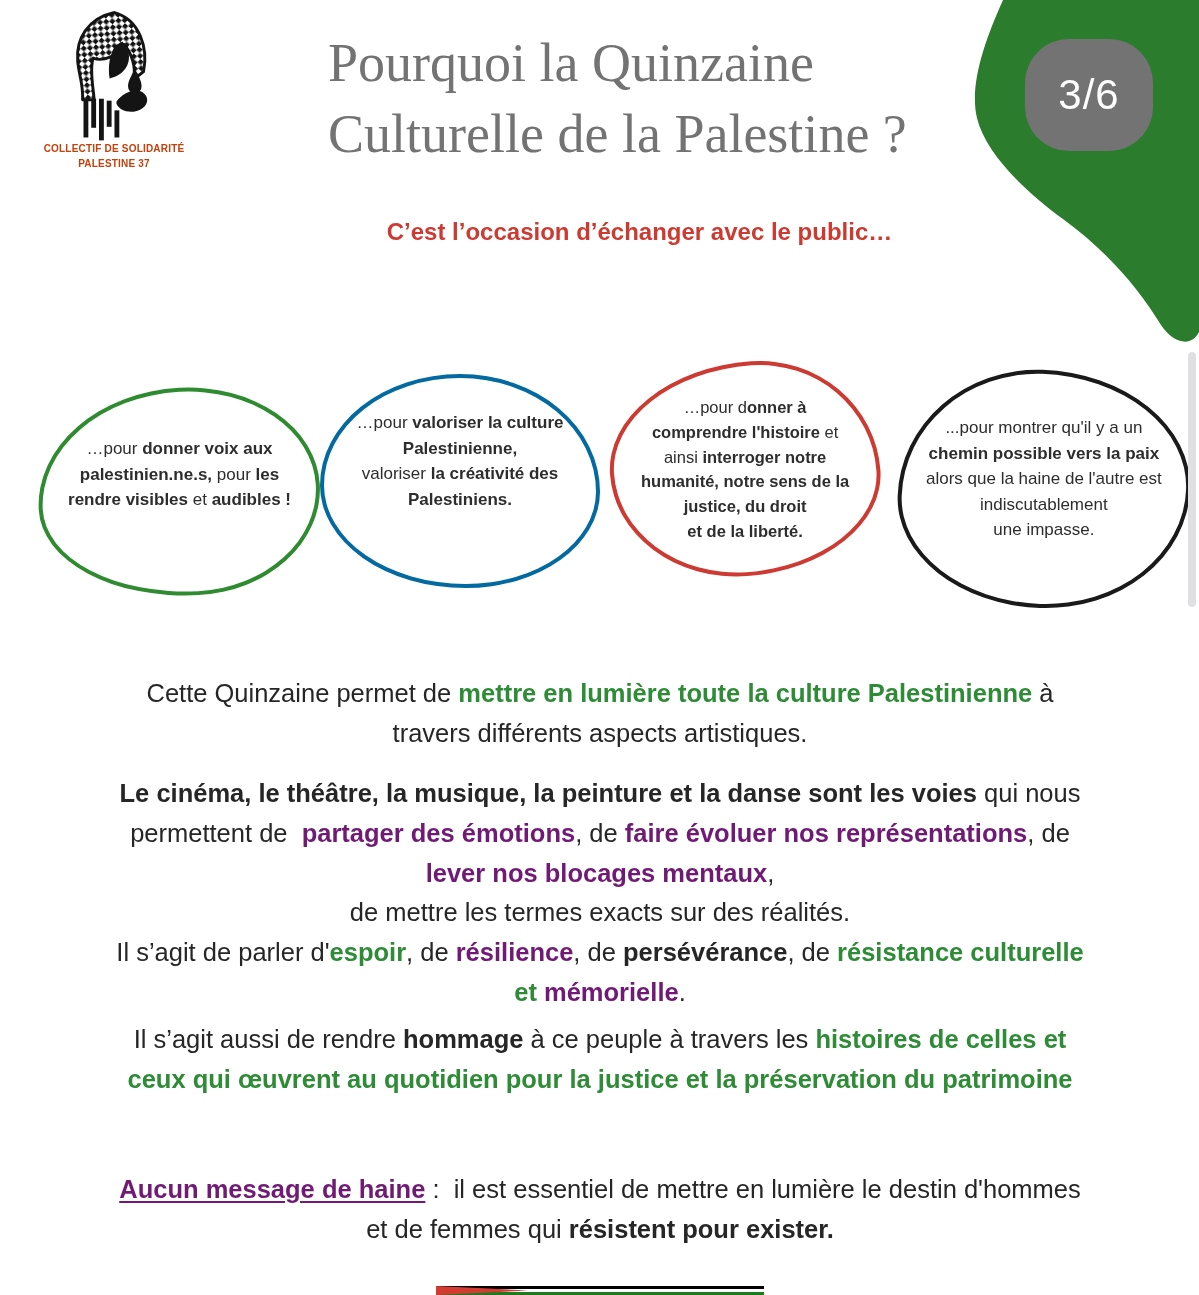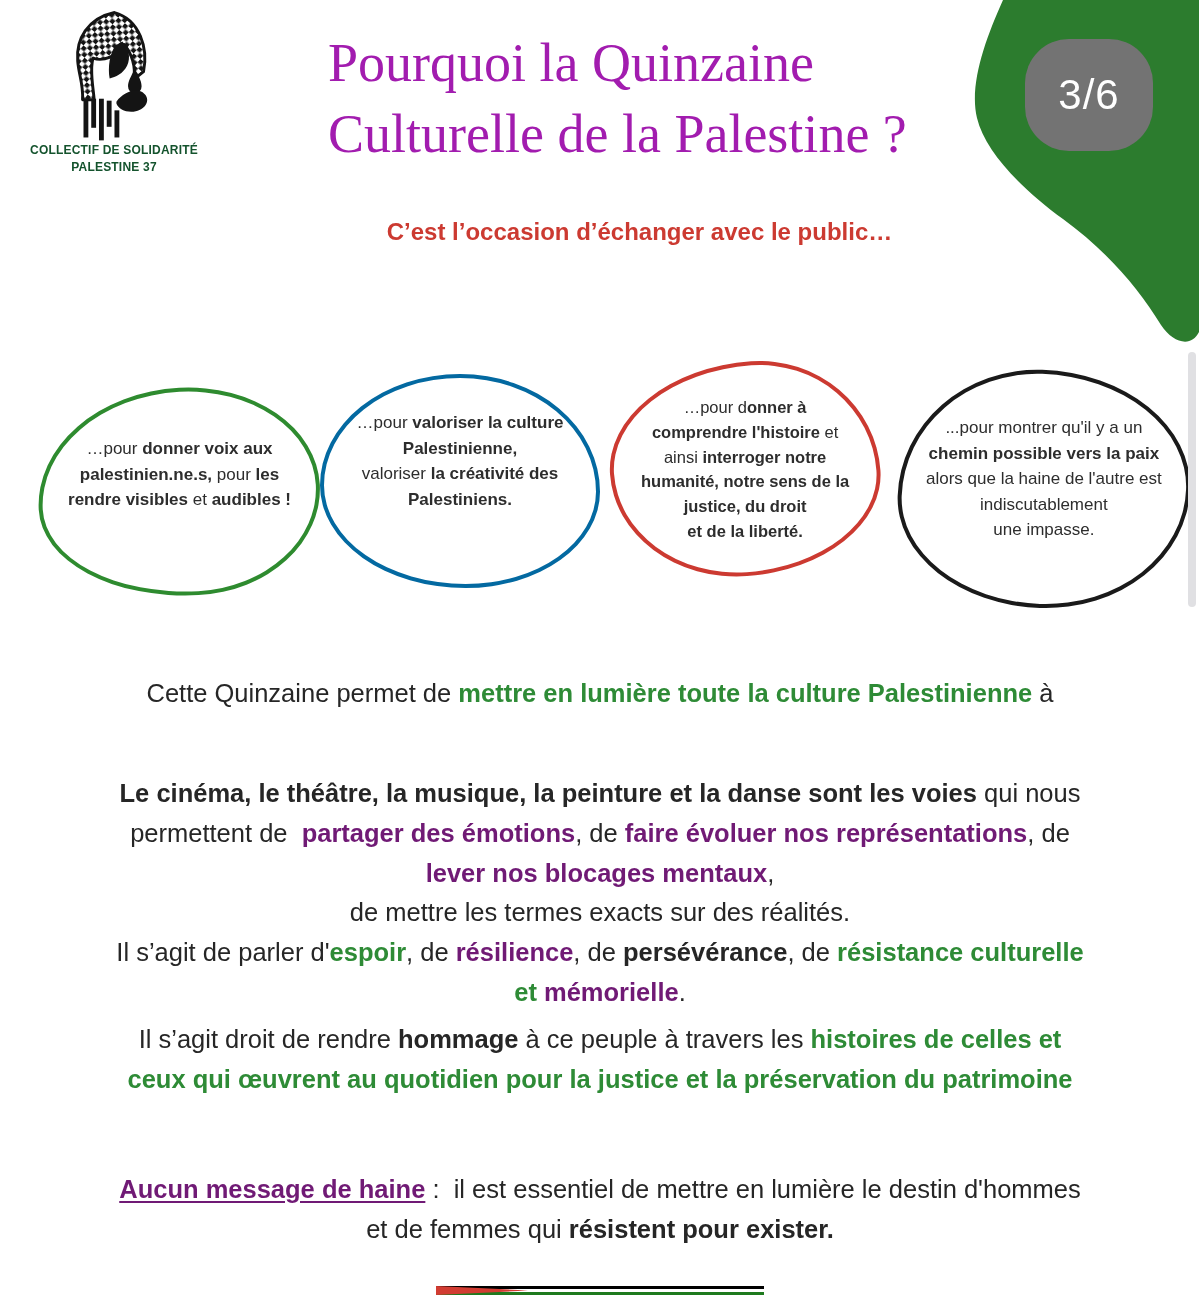--- a/index.html
+++ b/index.html
@@ -2,24 +2,24 @@
 <html lang="fr"><head>
 <meta charset="utf-8">
 <style>
   html,body{margin:0;padding:0;background:#fff;}
   .page{position:relative;width:1199px;height:1295px;background:#ffffff;overflow:hidden;
         font-family:"Liberation Sans",sans-serif;color:#262626;}
 
   
   .logo{position:absolute;left:14px;top:8px;width:200px;text-align:center;}
   .logo svg{display:block;margin:0 auto;}
-  .org{font-size:12px;font-weight:bold;line-height:1.45;color:#14532d;letter-spacing:.2px;}
+  .org{font-size:10px;font-weight:bold;line-height:1.45;color:#c2410c;letter-spacing:.2px;}
 
   .title{position:absolute;left:328px;top:28px;width:680px;
-         font-family:"Liberation Serif",serif;font-size:54px;line-height:1.32;color:#a21caf;}
+         font-family:"Liberation Serif",serif;font-size:54px;line-height:1.32;color:#737373;}
 
   
   .blob{position:absolute;top:0;right:0;width:240px;height:345px;pointer-events:none;}
   .badge{position:absolute;top:39px;right:46px;width:128px;height:112px;border-radius:44px;
          background:#737373;color:#ffffff;font-size:42px;display:flex;align-items:center;
          justify-content:center;letter-spacing:1px;}
 
   .subtitle{position:absolute;top:218px;left:0;width:1199px;text-align:center;
             font-size:24px;font-weight:bold;color:#cc3a31;transform:translateX(40px);}
 
@@ -111,23 +111,23 @@
   <div class="bubble bubble-2">
     <div class="btxt"><span>…pour </span><span class="b">valoriser la culture</span><br><span class="b">Palestinienne,</span><br><span>valoriser </span><span class="b">la créativité des</span><br><span class="b">Palestiniens.</span></div>
   </div>
   <div class="bubble bubble-3">
     <div class="btxt"><span>…pour d</span><span class="b">onner à</span><br><span class="b">comprendre l'histoire</span><span> et</span><br><span>ainsi </span><span class="b">interroger notre</span><br><span class="b">humanité, notre sens de la</span><br><span class="b">justice, du droit</span><br><span class="b">et de la liberté.</span></div>
   </div>
   <div class="bubble bubble-4">
     <div class="btxt"><span>...pour montrer qu'il y a un</span><br><span class="b">chemin possible vers la paix</span><br><span>alors que la haine de l'autre est</span><br><span>indiscutablement</span><br><span>une impasse.</span></div>
   </div>
 
-  <div class="para p1"><span>Cette Quinzaine permet de </span><span class="b c-green">mettre en lumière toute la culture Palestinienne</span><span> à</span><br></div>
+  <div class="para p1"><span>Cette Quinzaine permet de </span><span class="b c-green">mettre en lumière toute la culture Palestinienne</span><span> à</span><br><span>travers différents aspects artistiques.</span></div>
   <div class="para p2"><span class="b">Le cinéma, le théâtre, la musique, la peinture et la danse sont les voies</span><span> qui nous</span><br><span>permettent de&nbsp; </span><span class="b c-red">partager des émotions</span><span>, de </span><span class="b c-red">faire évoluer nos représentations</span><span>, de</span><br><span class="b c-red">lever nos blocages mentaux</span><span>,</span><br><span>de mettre les termes exacts sur des réalités.</span><br><span>Il s’agit de parler d'</span><span class="b c-green">espoir</span><span>, de </span><span class="b c-red">résilience</span><span>, de </span><span class="b">persévérance</span><span>, de </span><span class="b c-green">résistance culturelle</span><br><span class="b c-green">et </span><span class="b c-red">mémorielle</span><span>.</span></div>
-  <div class="para p3"><span>Il s’agit droit de rendre </span><span class="b">hommage</span><span> à ce peuple à travers les </span><span class="b c-green">histoires de celles et</span><br><span class="b c-green">ceux qui œuvrent au quotidien pour la justice et la préservation du patrimoine</span><br></div>
+  <div class="para p3"><span>Il s’agit aussi de rendre </span><span class="b">hommage</span><span> à ce peuple à travers les </span><span class="b c-green">histoires de celles et</span><br><span class="b c-green">ceux qui œuvrent au quotidien pour la justice et la préservation du patrimoine</span><br></div>
   <div class="para p4"><span class="b c-red u">Aucun message de haine</span><span> :&nbsp; il est essentiel de mettre en lumière le destin d'hommes</span><br><span>et de femmes qui </span><span class="b">résistent pour exister.</span></div>
 
   <div class="scroll-thumb"></div>
 
   <div class="flag">
     <div class="s s1"></div>
     <div class="s s2"></div>
     <div class="s s3"></div>
     <div class="tri"></div>
   </div>

